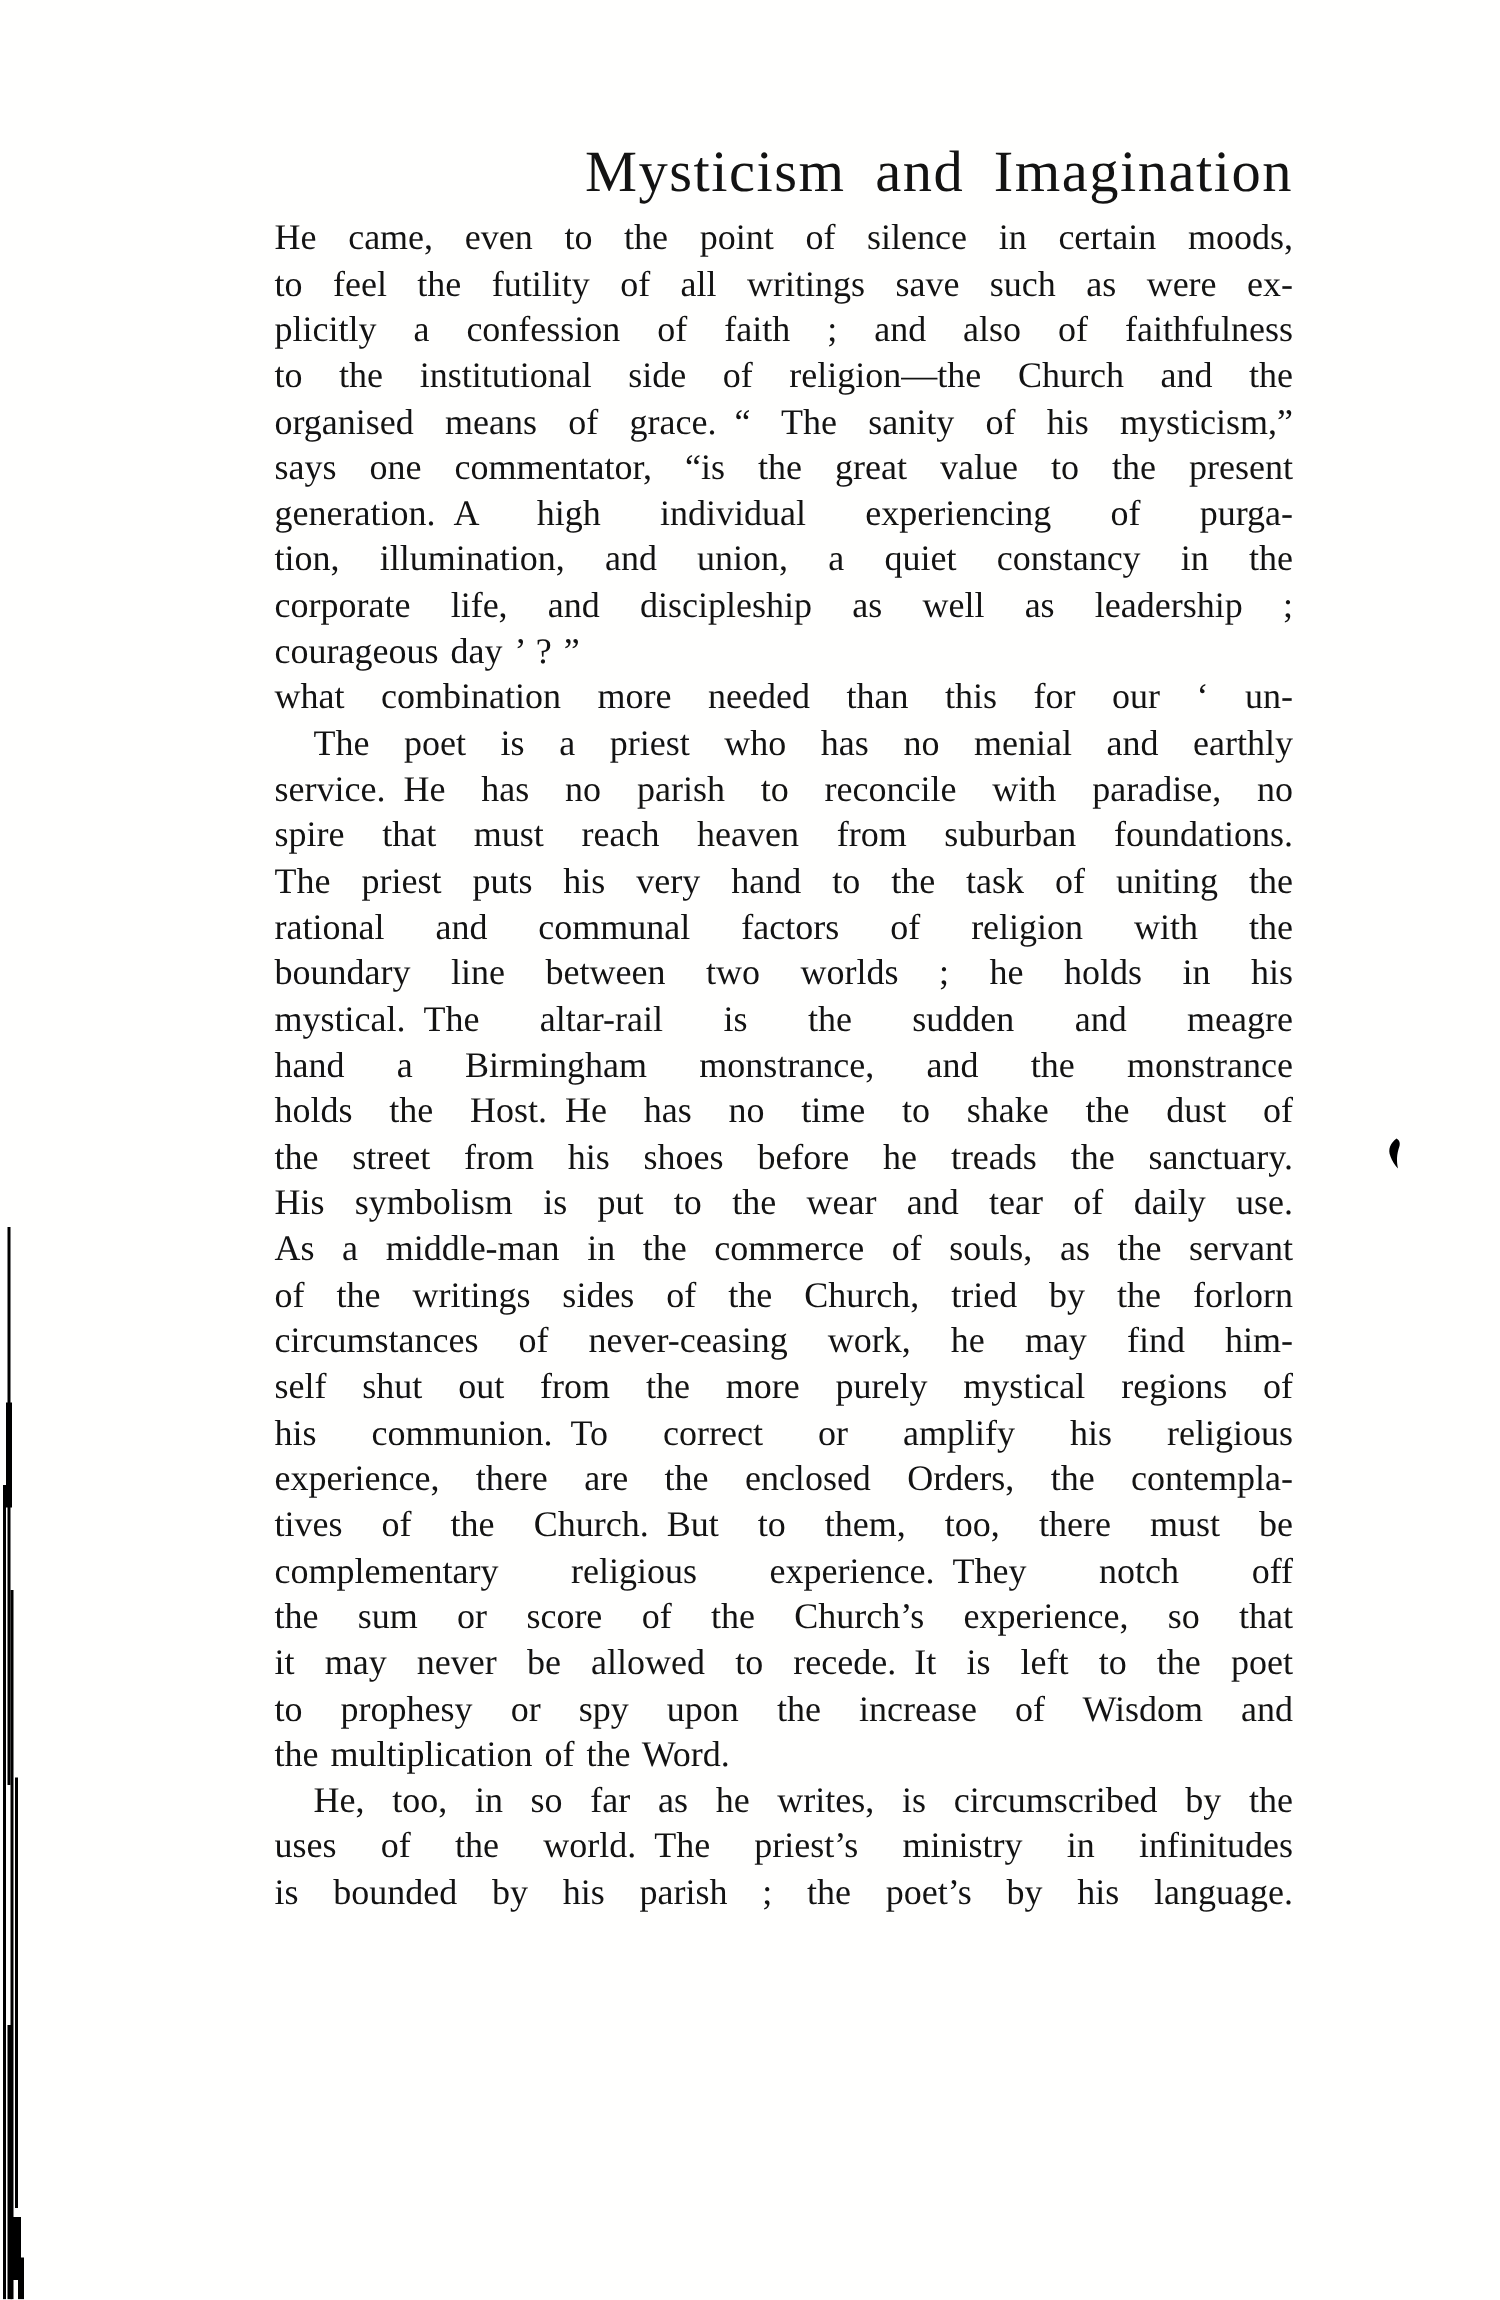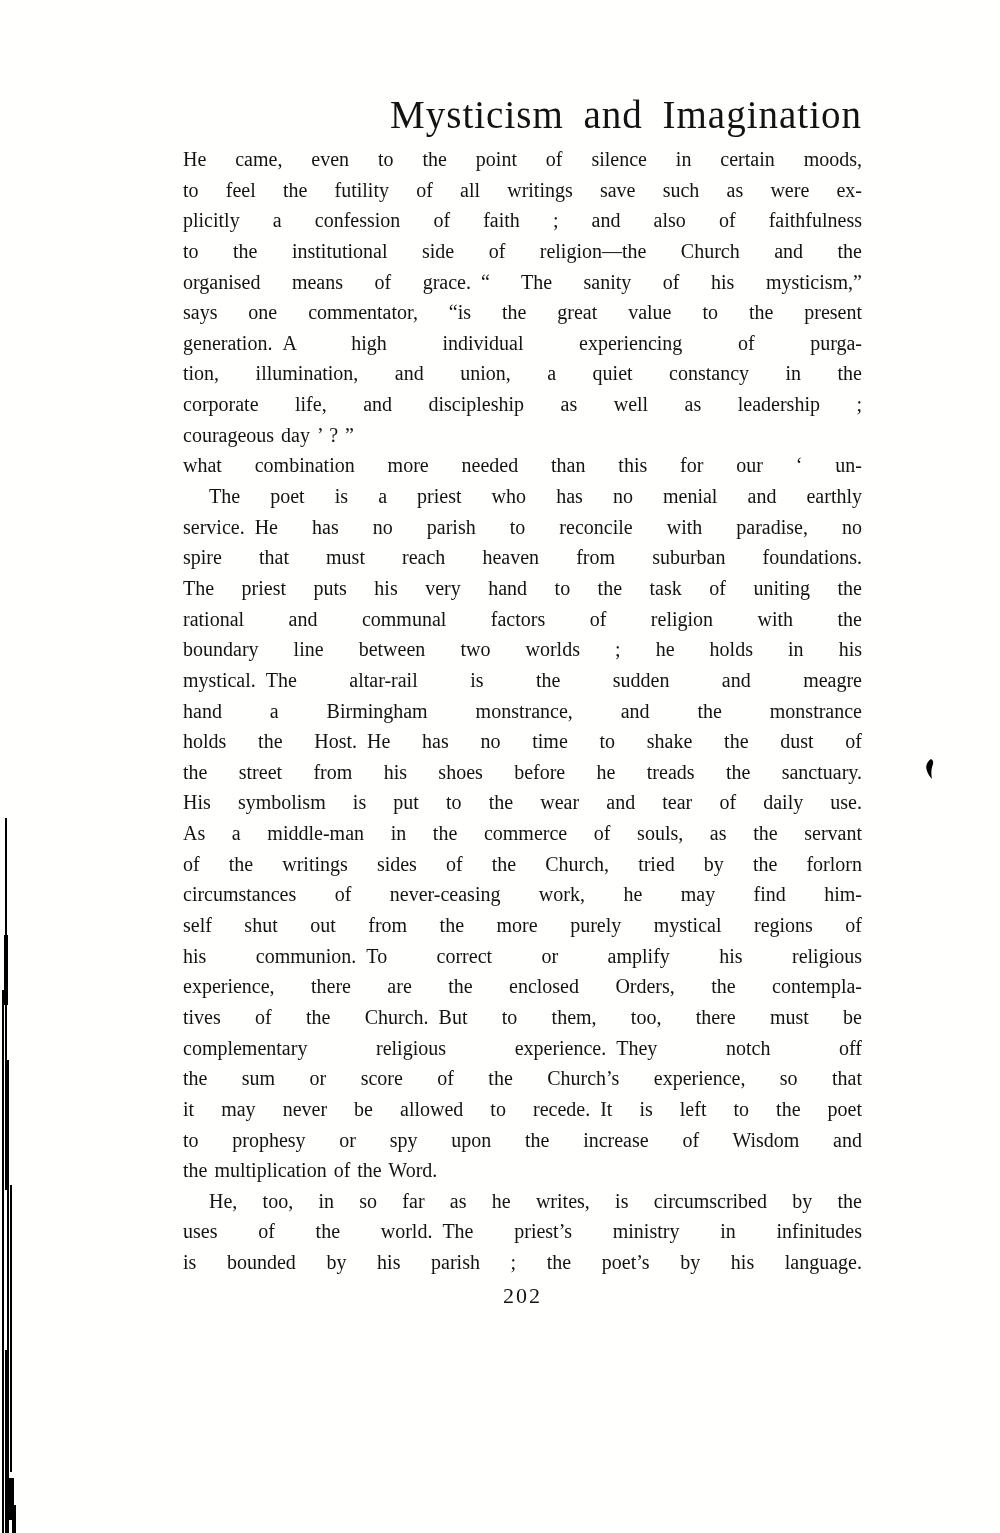--- a/index.html
+++ b/index.html
@@ -23,21 +23,21 @@
     font-weight: 400;
     letter-spacing: 1px;
     word-spacing: 9px;
     white-space: nowrap;
   }
   .body-text {
     position: absolute;
     left: 183px;
     top: 144px;
     width: 679px;
-    font-size: 20px;
+    font-size: 24px;
     line-height: 30.65px;
     word-spacing: 2px;
   }
   .line {
     text-align: justify;
     text-align-last: justify;
     height: 30.65px;
     overflow: visible;
   }
   .line-last { text-align-last: left; }
@@ -110,21 +110,20 @@
       <div class="line">complementary religious experience. They notch off</div>
       <div class="line">the sum or score of the Church’s experience, so that</div>
       <div class="line">it may never be allowed to recede. It is left to the poet</div>
       <div class="line">to prophesy or spy upon the increase of Wisdom and</div>
       <div class="line line-last">the multiplication of the Word.</div>
       <div class="line line-indent">He, too, in so far as he writes, is circumscribed by the</div>
       <div class="line">uses of the world. The priest’s ministry in infinitudes</div>
       <div class="line">is bounded by his parish ;  the poet’s by his language.</div>
     </div>
 
-  <div class="page-number">202</div>
 
   <span class="ink-mark">
     <svg width="13" height="22" viewBox="0 0 13 22" xmlns="http://www.w3.org/2000/svg">
       <path d="M8 1 C4 4 2 8 4 13 C5 16 7 19 9 21 C8 16 8 12 10 6 C10.5 4 10 2 8 1 Z" fill="#000"></path>
     </svg>
   </span>
 
   <div class="artifact a1"></div>
   <div class="artifact a2"></div>
   <div class="artifact a3"></div>

